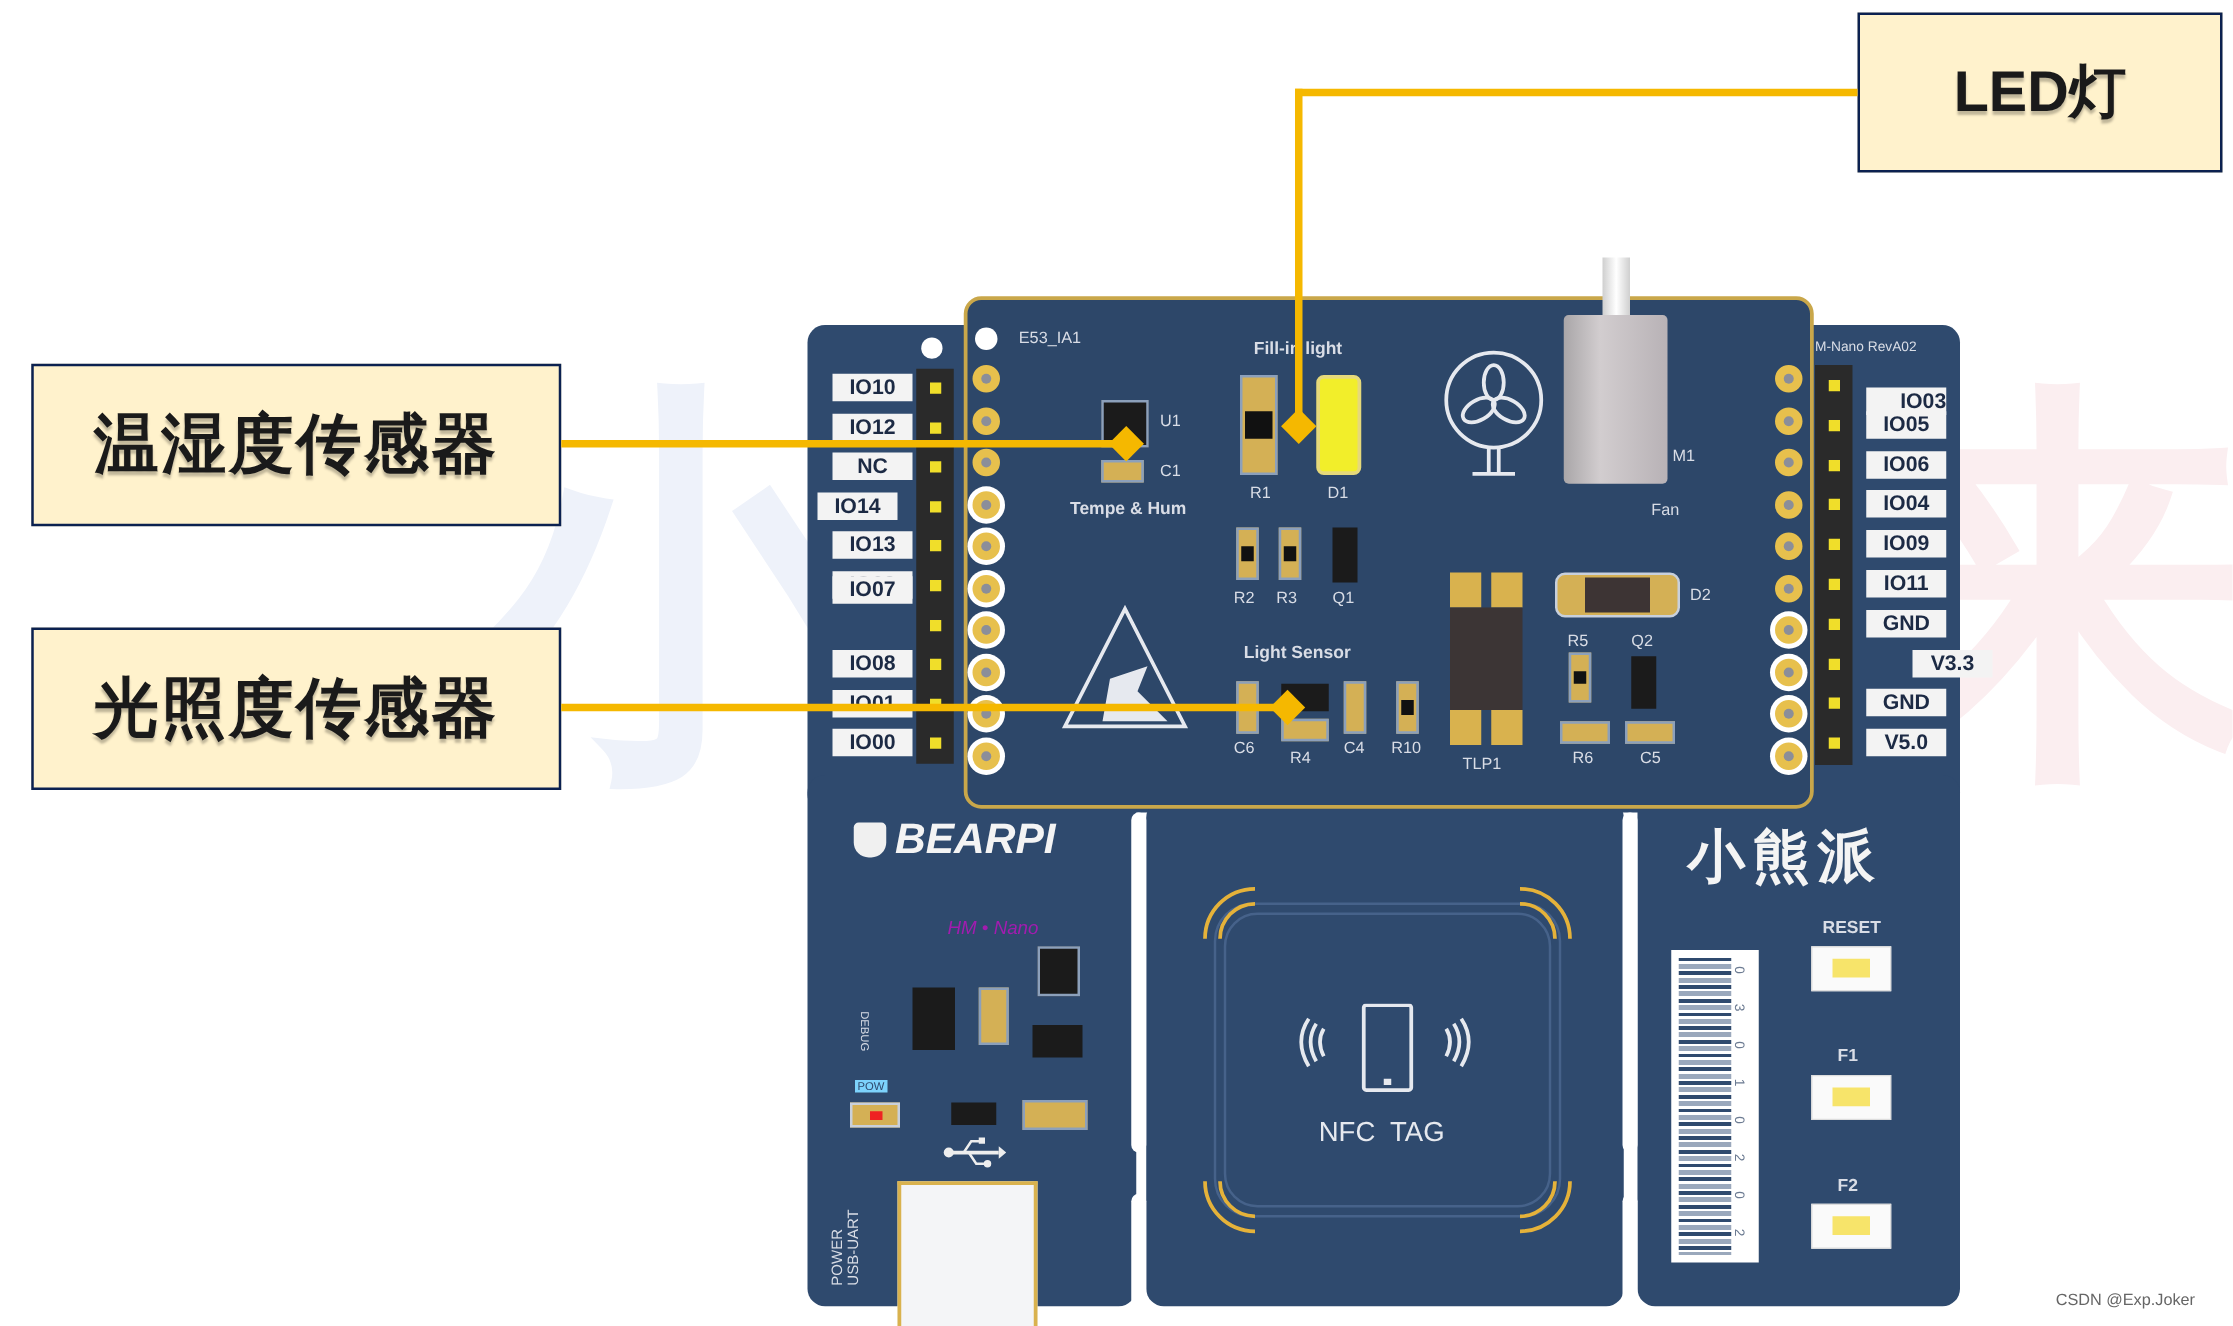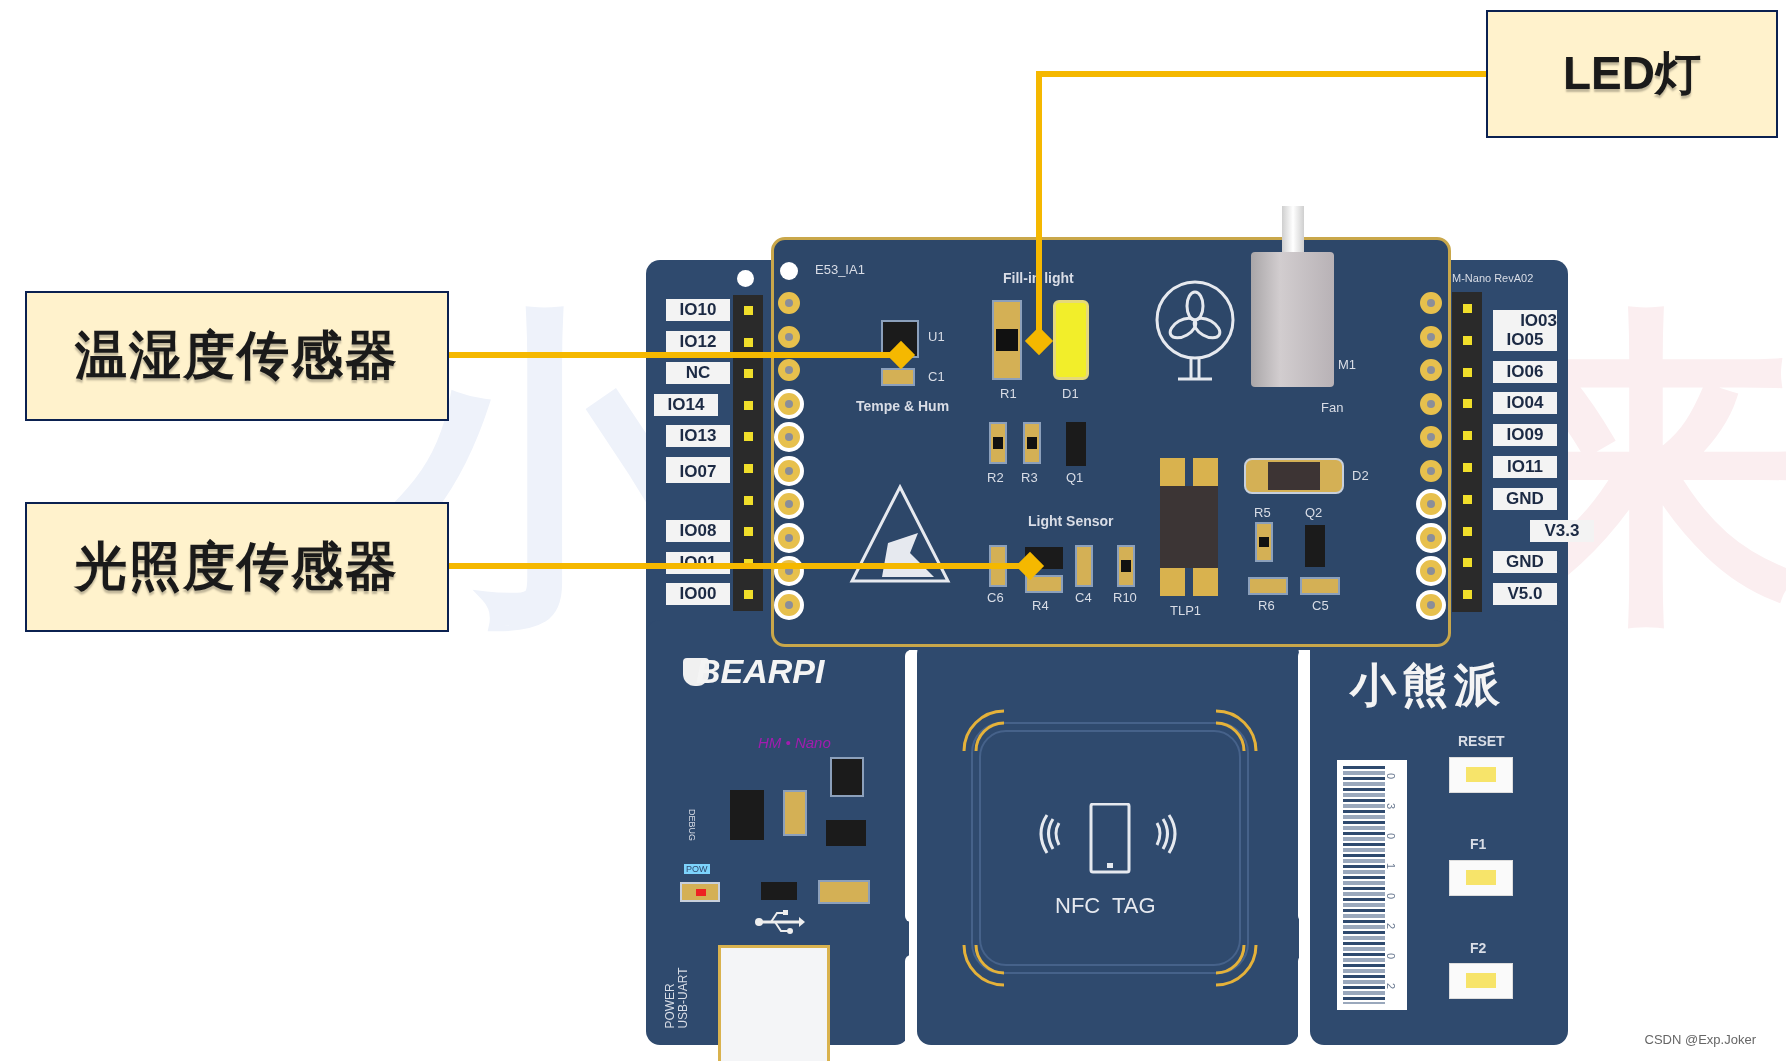--- a/index.html
+++ b/index.html
@@ -169,21 +169,21 @@
 <div class="chip" style="left:1066px;top:422px;width:20px;height:44px;"></div>
 <div class="silk" style="left:987px;top:470px;">R2</div>
 <div class="silk" style="left:1021px;top:470px;">R3</div>
 <div class="silk" style="left:1066px;top:470px;">Q1</div>
 
 <svg class="abs" style="left:848px;top:483px;" width="104" height="104" viewBox="0 0 104 104">
   <polygon points="52,4 100,98 4,98" fill="none" stroke="#e6e9ef" stroke-width="3"></polygon>
   <path d="M40,60 L70,50 L62,70 L86,94 L34,94 Z" fill="#e6e9ef"></path>
 </svg>
 
-<div class="silk b" style="left:995px;top:513px;margin-left:33px;">Light Sensor</div>
+<div class="silk b" style="left:995px;top:513px;">Light Sensor</div>
 <div class="smd" style="left:989px;top:545px;width:18px;height:42px;"></div>
 <div class="chip" style="left:1025px;top:547px;width:38px;height:22px;"></div>
 <div class="smd" style="left:1025px;top:575px;width:38px;height:18px;"></div>
 <div class="smd" style="left:1075px;top:545px;width:18px;height:42px;"></div>
 <div class="smd" style="left:1117px;top:545px;width:18px;height:42px;">
     <div class="body"></div>
   </div>
 <div class="silk" style="left:987px;top:590px;">C6</div>
 <div class="silk" style="left:1032px;top:598px;">R4</div>
 <div class="silk" style="left:1075px;top:590px;">C4</div>
@@ -205,21 +205,21 @@
 <div class="smd" style="left:1255px;top:522px;width:18px;height:40px;">
     <div class="body"></div>
   </div>
 <div class="chip" style="left:1305px;top:525px;width:20px;height:42px;"></div>
 <div class="smd" style="left:1248px;top:577px;width:40px;height:18px;"></div>
 <div class="smd" style="left:1300px;top:577px;width:40px;height:18px;"></div>
 <div class="silk" style="left:1258px;top:598px;">R6</div>
 <div class="silk" style="left:1312px;top:598px;">C5</div>
 
 <div class="abs" style="left:683px;top:658px;width:26px;height:28px;background:#f0f0f0;border-radius:4px 4px 12px 12px;"></div>
-<div class="abs" style="left:696px;top:652px;color:#f4f4f4;font-family:'Liberation Sans',sans-serif;font-style:italic;font-weight:bold;font-size:34px;">BEARPI</div>
+<div class="abs" style="left:716px;top:652px;color:#f4f4f4;font-family:'Liberation Sans',sans-serif;font-style:italic;font-weight:bold;font-size:34px;">BEARPI</div>
 <div class="abs" style="left:758px;top:734px;color:#a21caf;font-family:'Liberation Sans',sans-serif;font-style:italic;font-size:15px;">HM • Nano</div>
 <div class="chip" style="left:730px;top:790px;width:34px;height:50px;"></div>
 <div class="smd" style="left:783px;top:790px;width:24px;height:46px;"></div>
 <div class="chip" style="left:830px;top:757px;width:30px;height:36px;border:2px solid #8ca0bb;"></div>
 <div class="chip" style="left:826px;top:820px;width:40px;height:26px;"></div>
 <div class="silk" style="left:676px;top:820px;font-size:9px;transform:rotate(90deg);">DEBUG</div>
 <div class="silk" style="left:684px;top:864px;font-size:9px;background:#7dd3fc;color:#2f4a6e;padding:0 2px;">POW</div>
 <div class="abs" style="left:680px;top:882px;width:40px;height:20px;background:#d4b055;border:2px solid #c8d0dc;box-sizing:border-box;">
   <div class="abs" style="left:14px;top:5px;width:10px;height:7px;background:#e22;"></div>
 </div>

